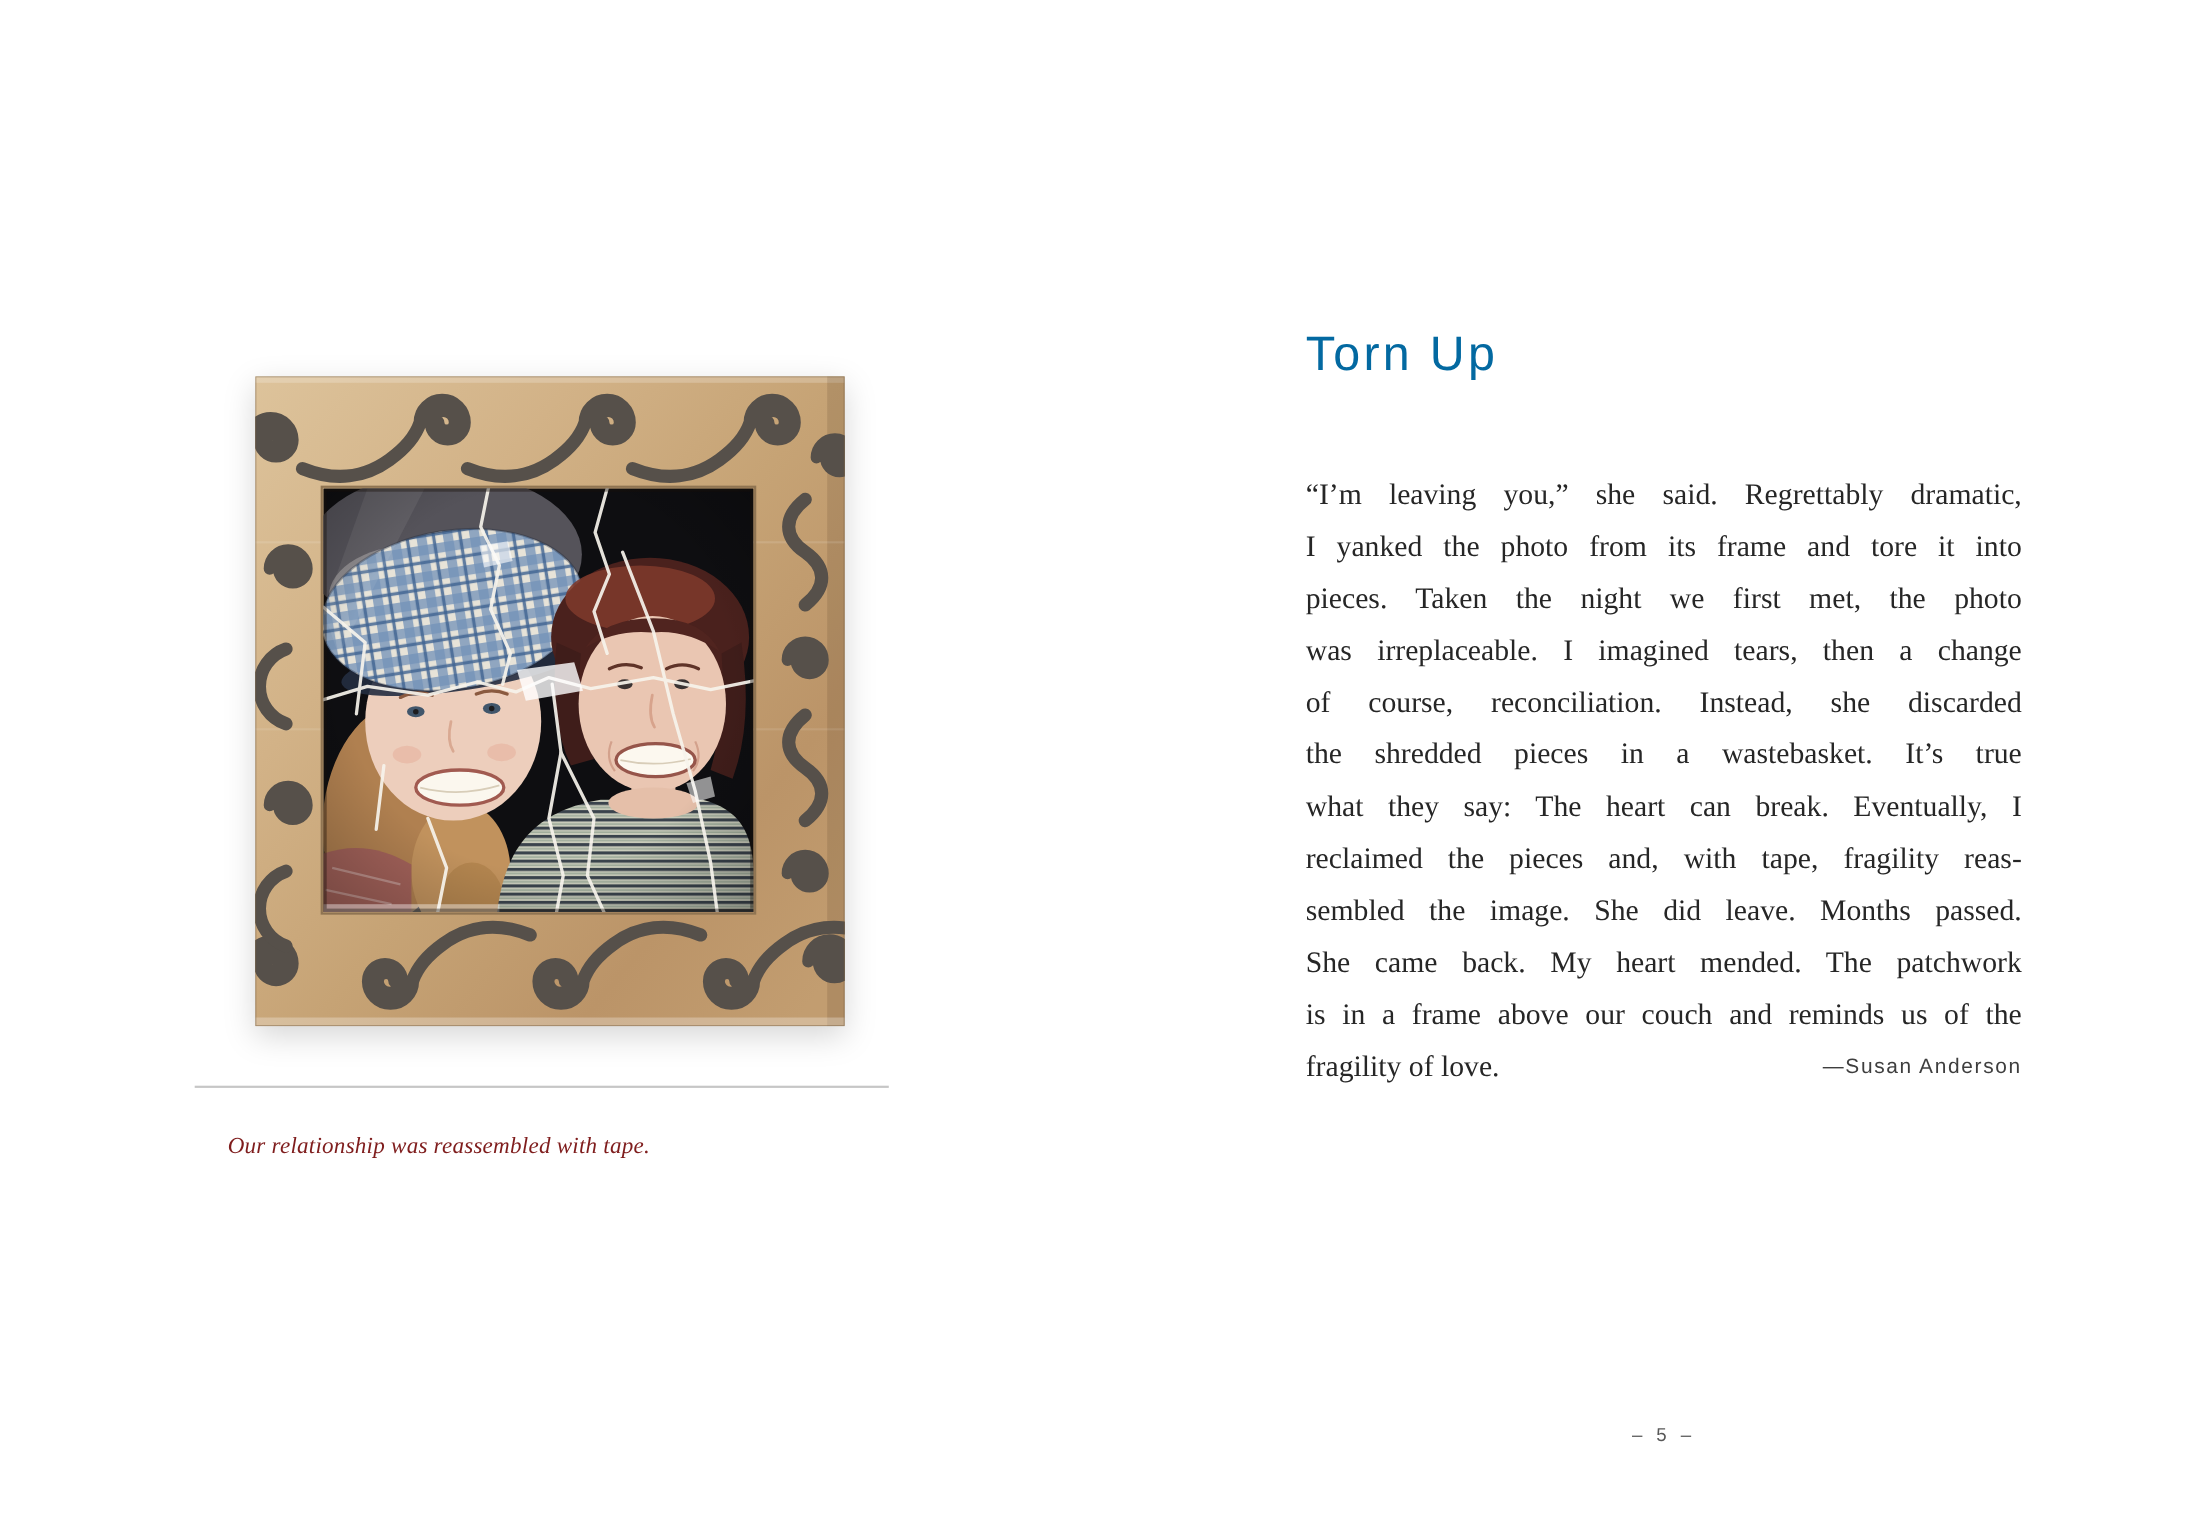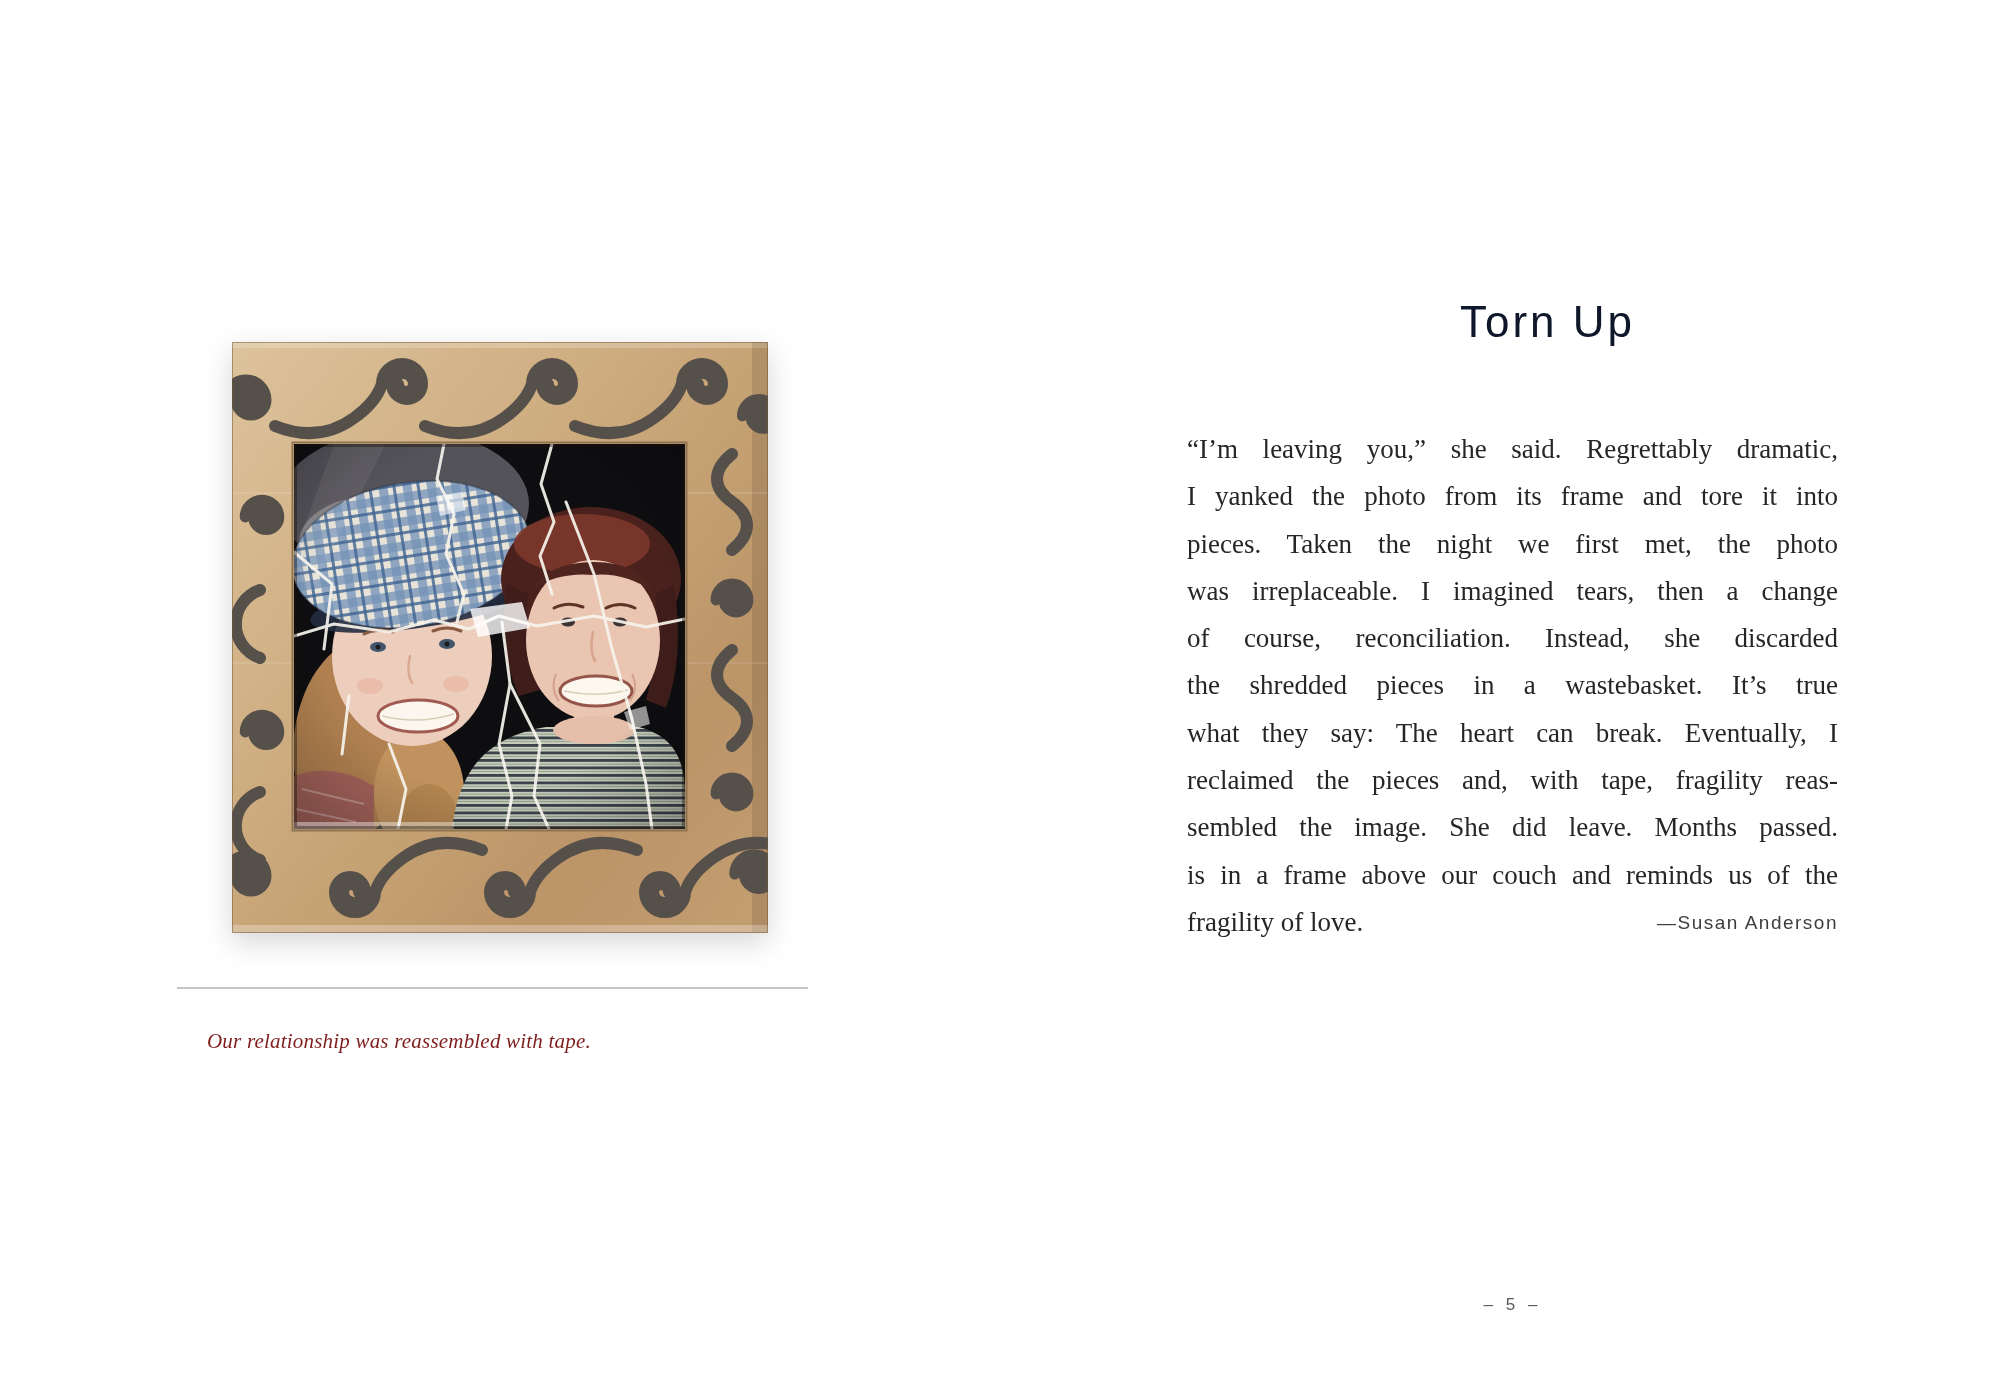--- a/index.html
+++ b/index.html
@@ -17,25 +17,24 @@
     position:absolute; left:177px; top:987px; width:631px; height:2px;
     background:#c6c6c6;
   }
   .caption {
     position:absolute; left:207px; top:1029px; width:640px;
     font-family:"Liberation Serif", serif; font-style:italic;
     font-size:21px; color:#7f1d1d; letter-spacing:0.2px;
   }
   
   .title {
-    position:absolute; left:1222px; top:300px; width:651px; margin:0;
-    text-align:center;
+    position:absolute; left:1187px; top:300px; width:651px; margin:0;
     font-family:"Liberation Sans", sans-serif;
     font-weight:300; font-size:44px; line-height:1;
-    letter-spacing:3px; color:#0f172a;
+    letter-spacing:3px; color:#0369a1;
   }
   .story-wrap {
     position:absolute; left:1187px; top:426px; width:651px;
     font-family:"Liberation Serif", serif;
     font-size:27px; line-height:47.3px; color:#262626;
   }
   .story-line {
     text-align:justify;
     text-align-last:justify;
     height:47.3px; overflow:hidden; white-space:normal;
@@ -218,20 +217,21 @@
     <div>
         <div class="story-line">“I’m leaving you,” she said. Regrettably dramatic,</div>
         <div class="story-line">I yanked the photo from its frame and tore it into</div>
         <div class="story-line">pieces. Taken the night we first met, the photo</div>
         <div class="story-line">was irreplaceable. I imagined tears, then a change</div>
         <div class="story-line">of course, reconciliation. Instead, she discarded</div>
         <div class="story-line">the shredded pieces in a wastebasket. It’s true</div>
         <div class="story-line">what they say: The heart can break. Eventually, I</div>
         <div class="story-line">reclaimed the pieces and, with tape, fragility reas-</div>
         <div class="story-line">sembled the image. She did leave. Months passed.</div>
+        <div class="story-line">She came back. My heart mended. The patchwork</div>
         <div class="story-line">is in a frame above our couch and reminds us of the</div>
       </div>
     <div class="last-line-row">
       <span class="last-line">fragility of love.</span>
       <span class="attribution">—Susan Anderson</span>
     </div>
   </div>
 
   <div class="page-number">–  5  –</div>
 

